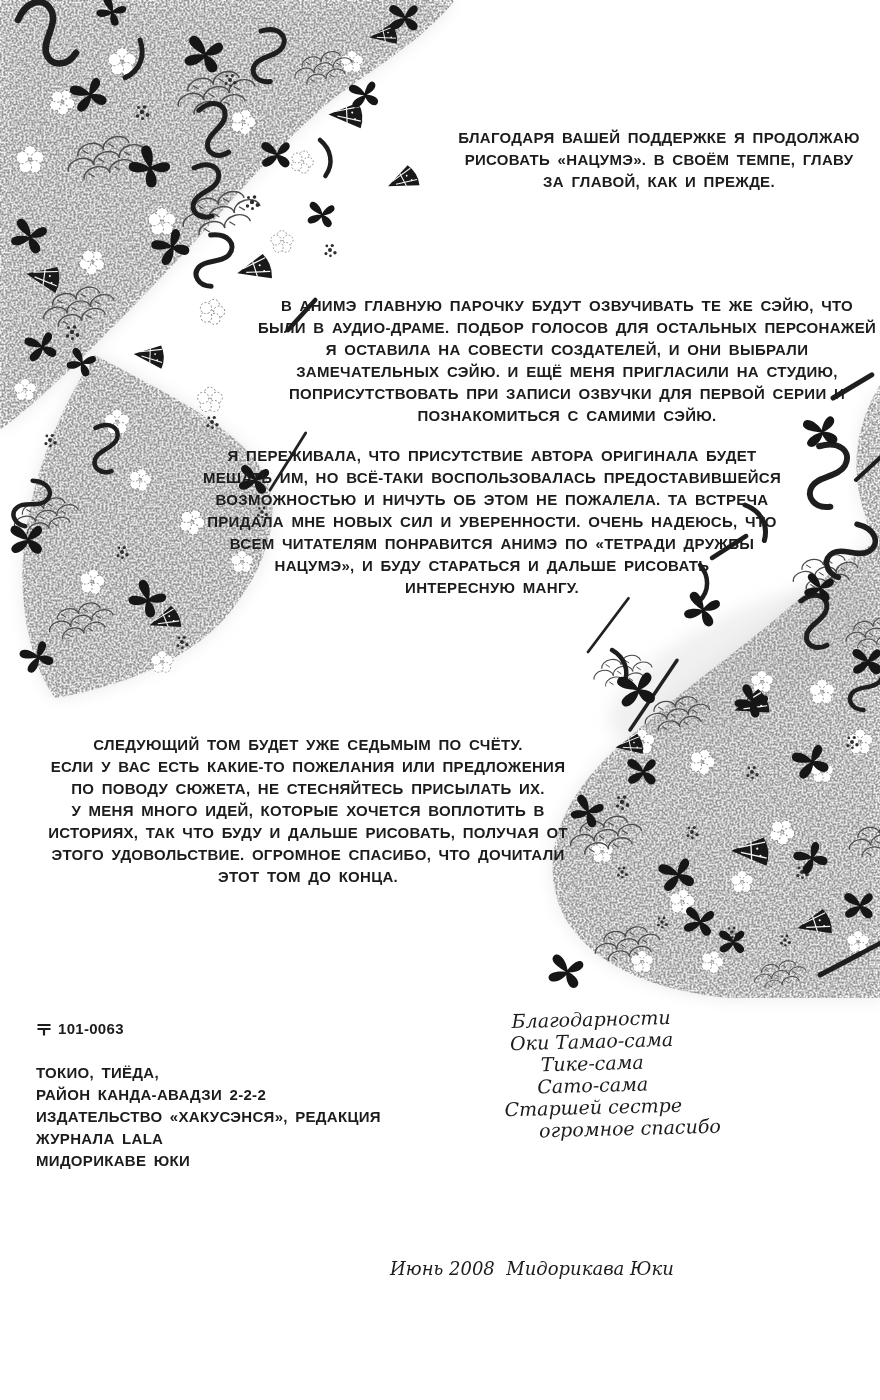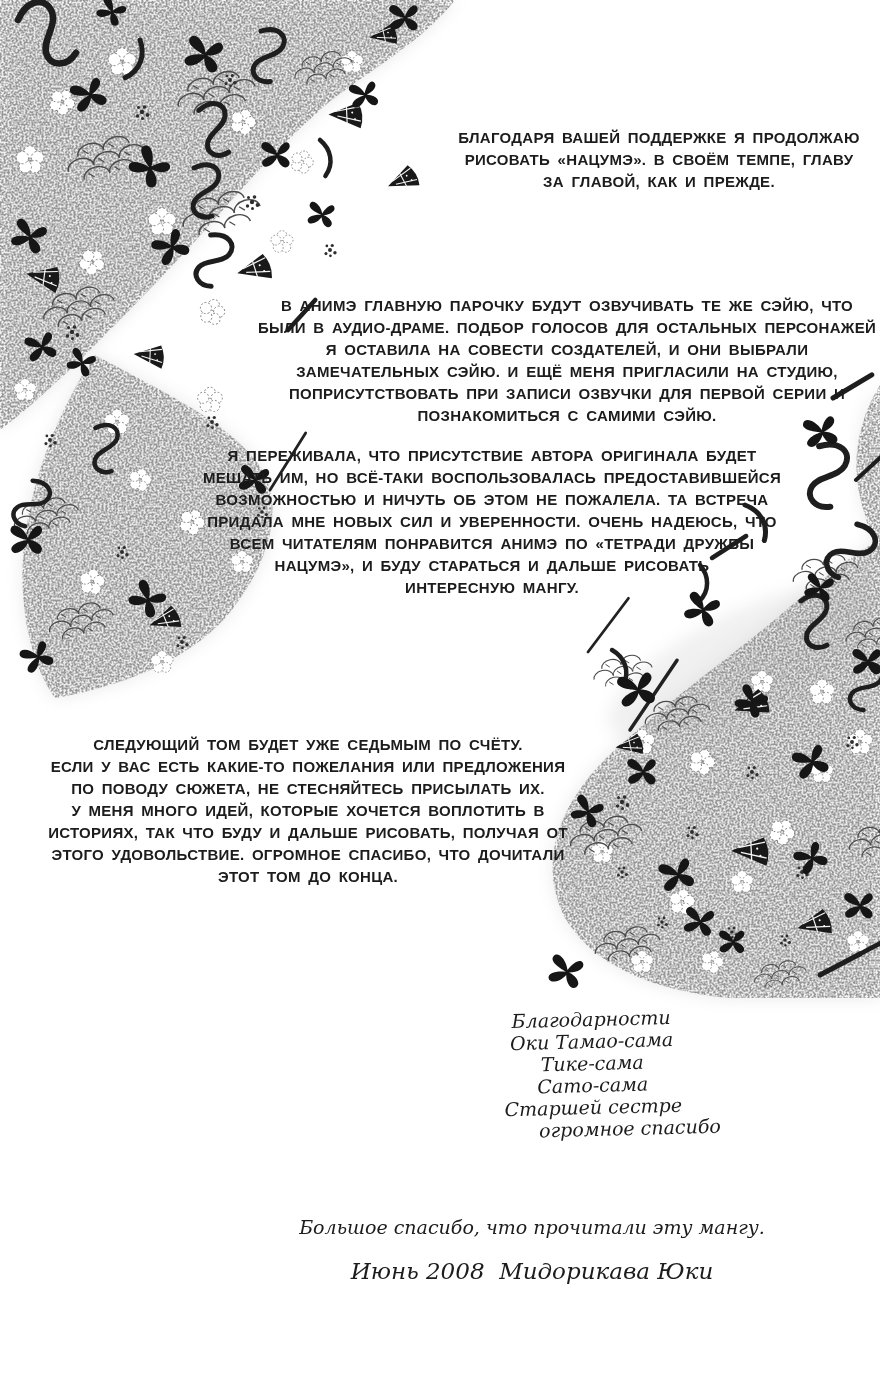--- a/index.html
+++ b/index.html
@@ -16,21 +16,21 @@
   #b4{left:-22px;top:734px;width:660px;}
   #addr{left:36px;top:996px;width:380px;text-align:left;}
   .addr-l1{display:flex;align-items:center;gap:6px;height:22px;}
   .pmark{display:inline-flex;align-items:center;}
   .cursive{position:absolute;font-family:"DejaVu Serif",serif;font-style:italic;
            color:#1c1c1c;}
   #ack{left:500px;top:1008px;width:185px;font-size:19px;line-height:22px;text-align:center;
        transform:rotate(-1.5deg);}
   .ack-closing{transform:translateX(36px);}
   #foot1{left:292px;top:1216px;width:480px;font-size:19px;text-align:center;}
-  #foot2{left:292px;top:1258px;width:480px;font-size:23px;text-align:center;white-space:pre;}
+  #foot2{left:292px;top:1258px;width:480px;font-size:18px;text-align:center;white-space:pre;}
 </style>
 </head>
 <body>
 
 <div class="page">
 
   <svg class="deco" viewBox="0 0 880 1400" aria-hidden="true">
     <defs>
       <filter id="soft" x="-30%" y="-30%" width="160%" height="160%">
         <feGaussianBlur stdDeviation="8"></feGaussianBlur>
@@ -249,26 +249,40 @@
 НАЦУМЭ», И БУДУ СТАРАТЬСЯ И ДАЛЬШЕ РИСОВАТЬ
 ИНТЕРЕСНУЮ МАНГУ.</div>
   <div class="tb" id="b4">СЛЕДУЮЩИЙ ТОМ БУДЕТ УЖЕ СЕДЬМЫМ ПО СЧЁТУ.
 ЕСЛИ У ВАС ЕСТЬ КАКИЕ-ТО ПОЖЕЛАНИЯ ИЛИ ПРЕДЛОЖЕНИЯ
 ПО ПОВОДУ СЮЖЕТА, НЕ СТЕСНЯЙТЕСЬ ПРИСЫЛАТЬ ИХ.
 У МЕНЯ МНОГО ИДЕЙ, КОТОРЫЕ ХОЧЕТСЯ ВОПЛОТИТЬ В
 ИСТОРИЯХ, ТАК ЧТО БУДУ И ДАЛЬШЕ РИСОВАТЬ, ПОЛУЧАЯ ОТ
 ЭТОГО УДОВОЛЬСТВИЕ. ОГРОМНОЕ СПАСИБО, ЧТО ДОЧИТАЛИ
 ЭТОТ ТОМ ДО КОНЦА.</div>
 
+  <div class="tb" id="addr">
+    <div class="addr-l1">
+      <span class="pmark">
+        <svg viewBox="0 0 16 15" width="16" height="15" aria-hidden="true">
+          <path d="M1.5,3 H14.5 M1.5,7 H14.5 M8,7 V13.5" stroke="#1c1c1c" stroke-width="2.2" fill="none"></path>
+        </svg>
+      </span>
+      <span>101-0063</span>
+    </div>
+    <div>ТОКИО, ТИЁДА,
+РАЙОН КАНДА-АВАДЗИ 2-2-2
+ИЗДАТЕЛЬСТВО «ХАКУСЭНСЯ», РЕДАКЦИЯ
+ЖУРНАЛА LALA
+МИДОРИКАВЕ ЮКИ</div>
+  </div>
 
   <div class="cursive" id="ack">
     <div class="ack-line">Благодарности</div>
     <div class="ack-line">Оки Тамао-сама</div>
     <div class="ack-line">Тике-сама</div>
     <div class="ack-line">Сато-сама</div>
     <div class="ack-line">Старшей сестре</div>
     <div class="ack-line ack-closing">огромное спасибо</div>
   </div>
 
-  <div class="cursive" id="foot1">Большое спасибо, что прочитали эту мангу.</div>
   <div class="cursive" id="foot2">Июнь 2008  Мидорикава Юки</div>
 
 </div>
 
 </body></html>

